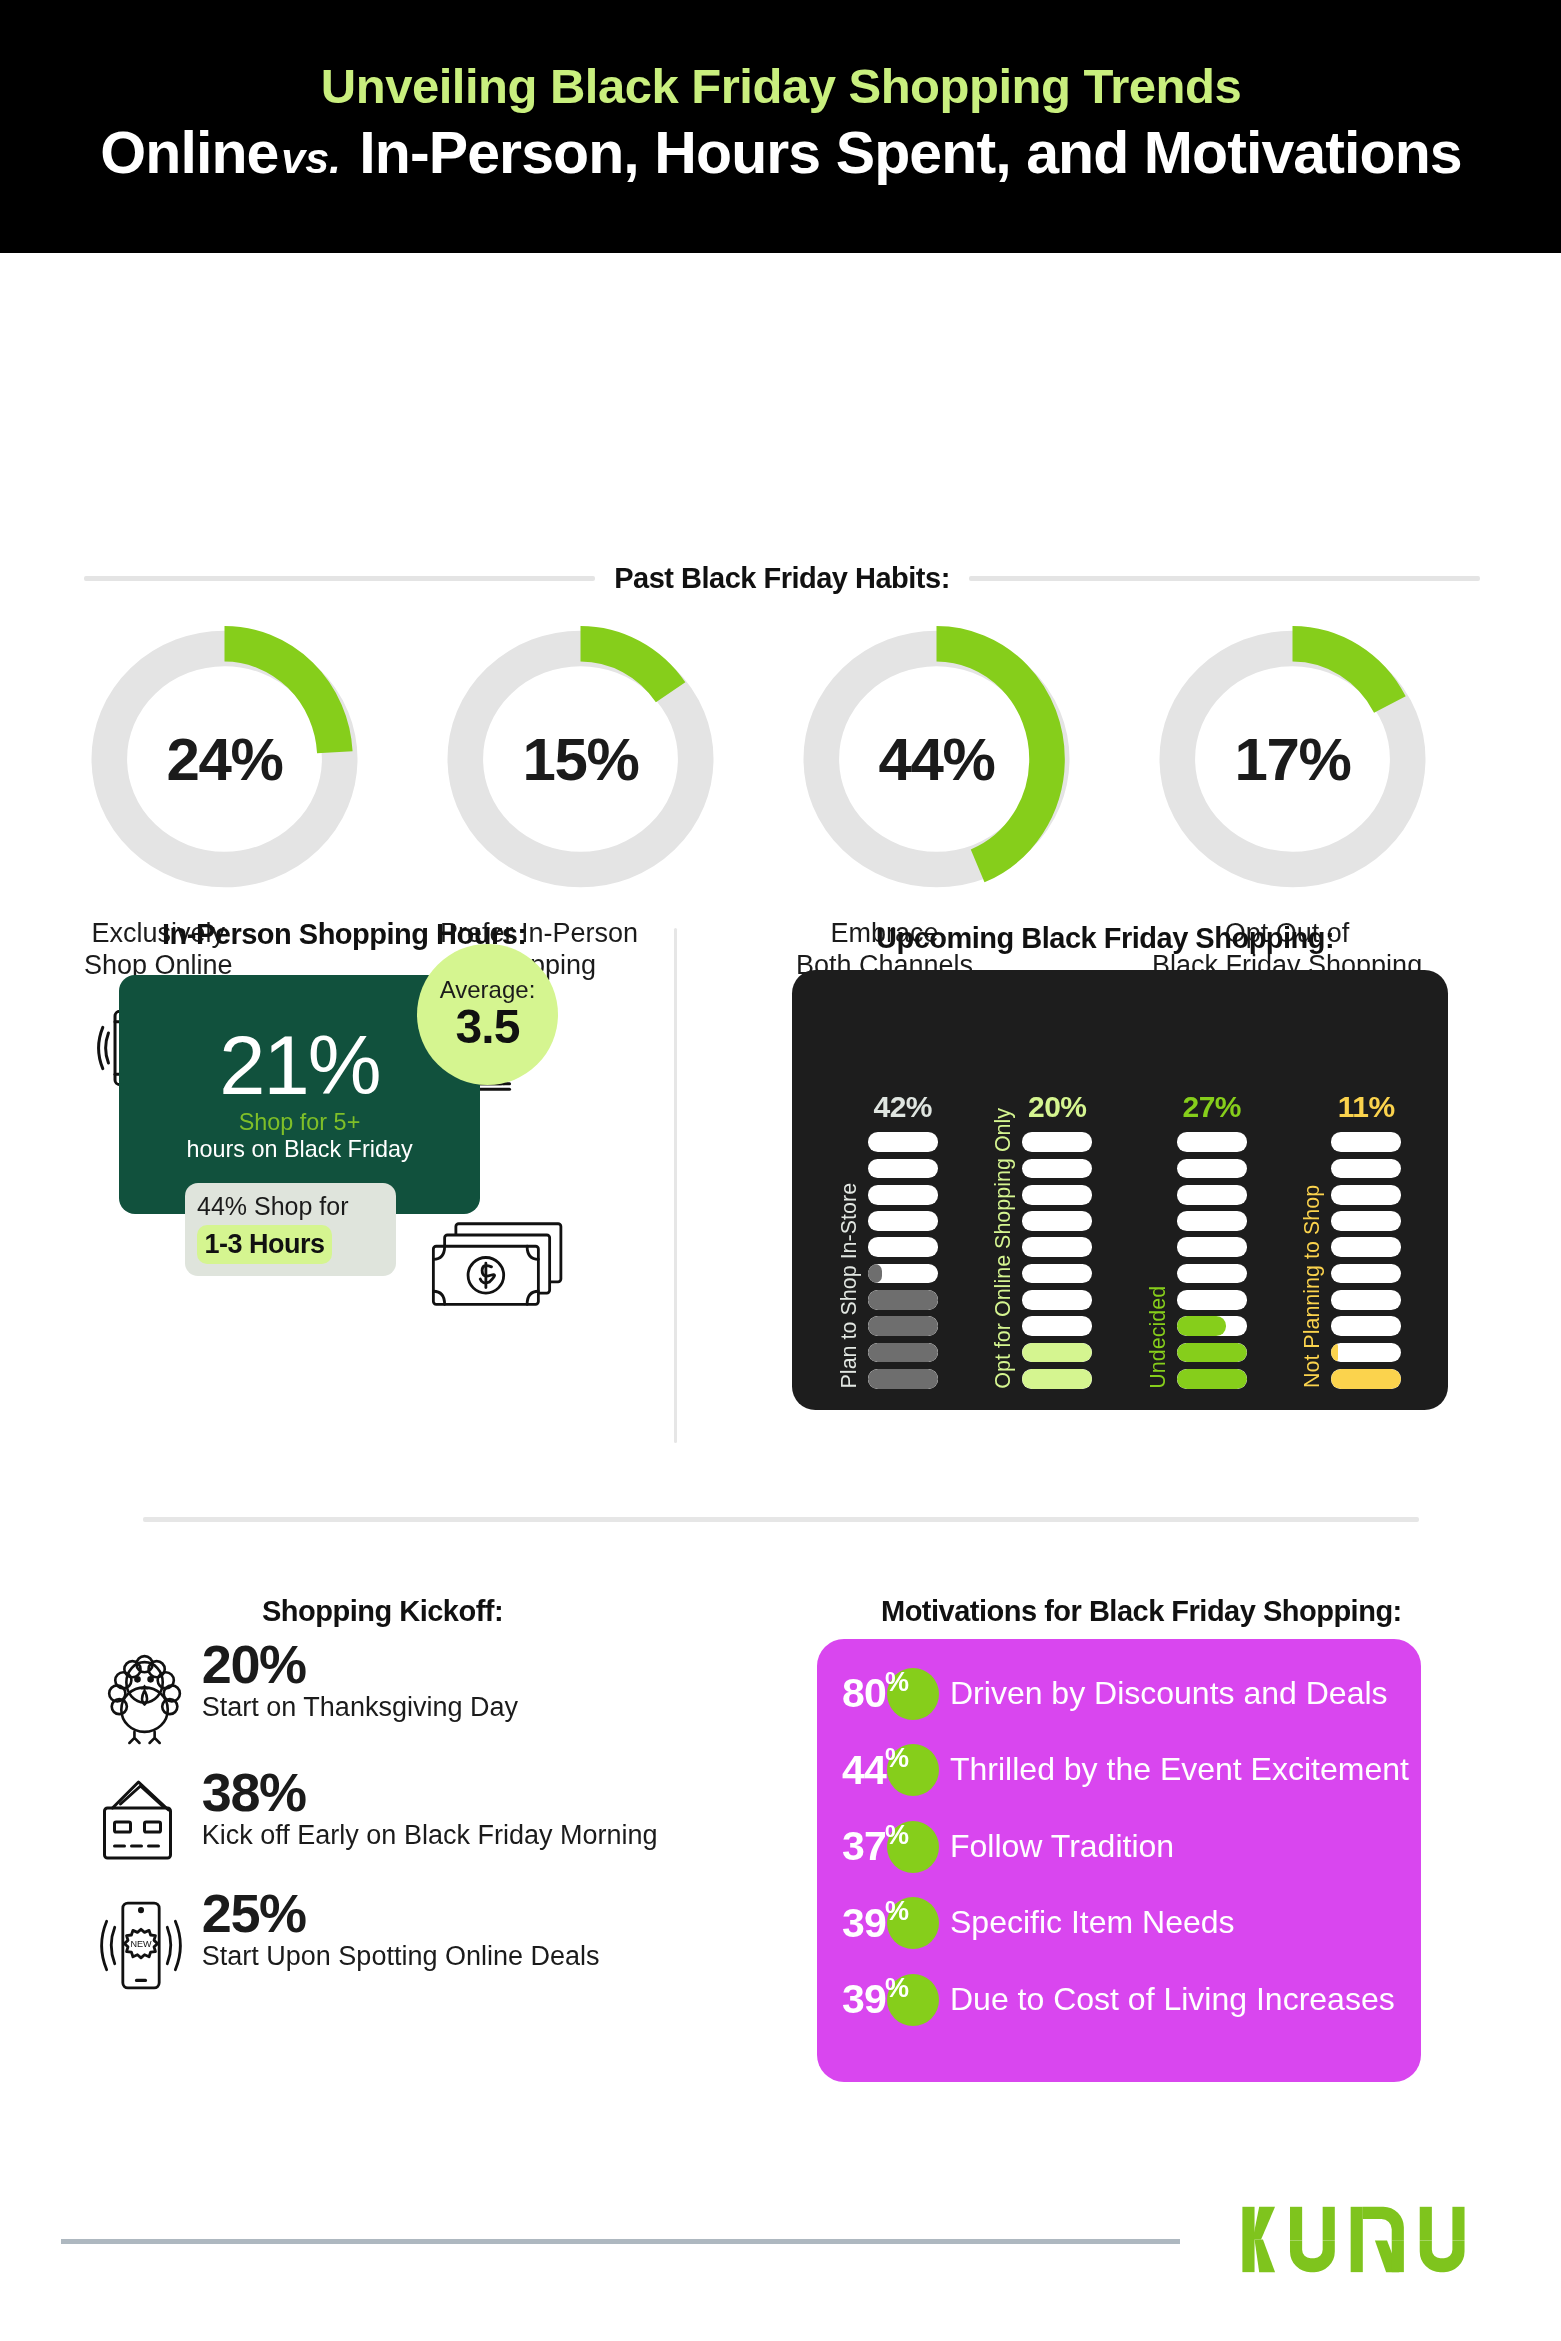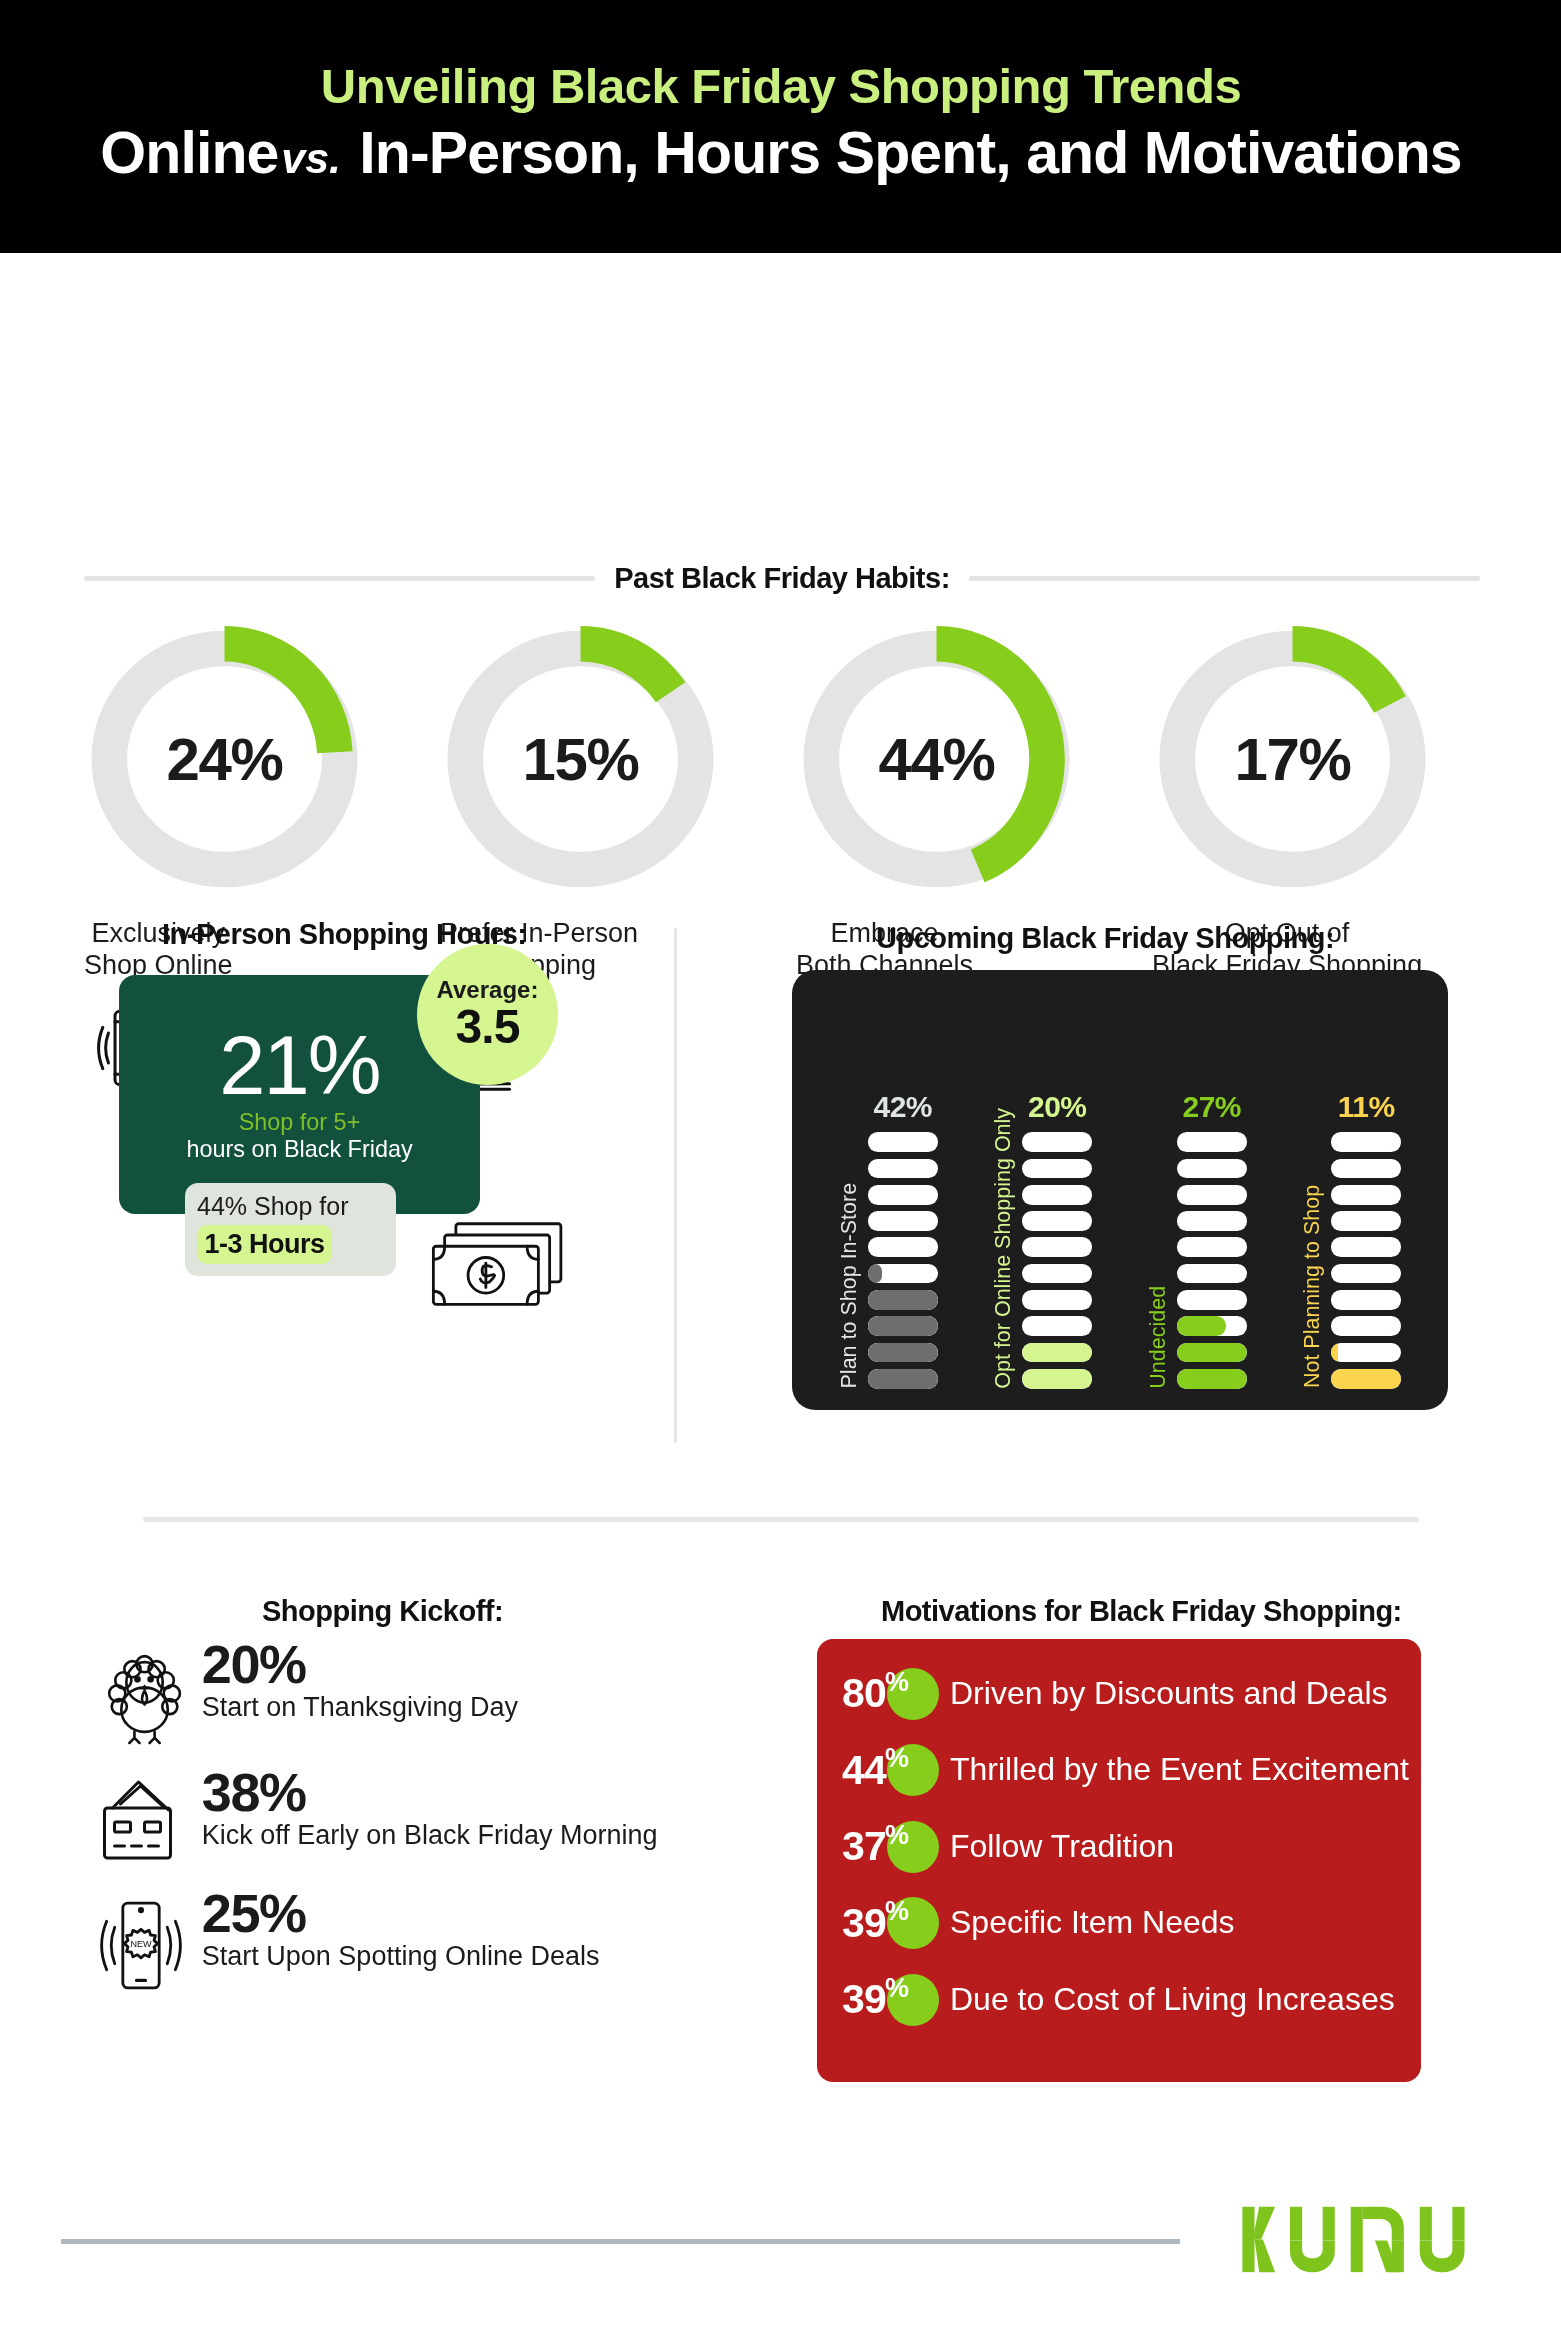--- a/index.html
+++ b/index.html
@@ -90,21 +90,21 @@
   }
   .hours-sub1{ font-size:23.4px; color:#7fbf28; font-weight:400; margin-top:2.8px; line-height:1.1; }
   .hours-sub2{ font-size:23.4px; color:#ffffff; font-weight:400; line-height:1.15; }
 
   .avg-bubble{
     position:absolute; left:417px; top:35px;
     width:141px; height:141px; border-radius:50%;
     background:#d5f590;
     display:flex; flex-direction:column; align-items:center; justify-content:center;
   }
-  .avg-label{ font-size:24px; color:#1b1b1b; font-weight:700; line-height:1; margin-bottom:0.9px;}
+  .avg-label{ font-size:24px; color:#1b1b1b; font-weight:400; line-height:1; margin-bottom:0.9px;}
   .avg-value{ font-size:48px; color:#111; font-weight:700; letter-spacing:-0.9px; line-height:1; }
 
   .hours-pill{
     position:absolute; left:185px; top:274px;
     width:211px; padding:10.3px 12px 12px 12px;
     background:#dfe4dc; border-radius:13px;
   }
   .hours-pill-top{ font-size:25px; color:#1b1b1b; font-weight:400; line-height:1.1; }
   .hours-pill-hl{
     margin-top:4.7px; background:#d5f590; border-radius:10px;
@@ -149,21 +149,21 @@
   .kick-row{ display:flex; align-items:flex-start; margin-bottom:20.6px; }
   .kick-icon{ width:117px; min-width:117px; display:flex; justify-content:center; padding-top:6.6px;}
   .kick-txt{ padding-left:2.8px; }
   .kick-pct{ font-size:54px; font-weight:700; letter-spacing:-1.4px; color:#1b1b1b; line-height:0.96; }
   .kick-desc{ font-size:27px; font-weight:400; color:#1b1b1b; line-height:1.1; margin-top:1.9px; white-space:nowrap;}
 
   .mot-title{ position:absolute; left:881px; top:115px; }
   .mot-card{
     position:absolute; left:817px; top:159px;
     width:604px; height:443px;
-    background:#b91c1c; border-radius:16px;
+    background:#d946ef; border-radius:27px;
     padding:27px 25px 0 25px;
   }
   .mot-row{ display:flex; align-items:center; margin-bottom:21.5px; }
   .mot-badge{ position:relative; width:108px; min-width:108px; height:55px; display:flex; align-items:center;}
   .mot-oval{
     position:absolute; left:45px; top:1.9px;
     width:52px; height:52px; border-radius:50%;
     background:#86ce1b;
   }
   .mot-num{

